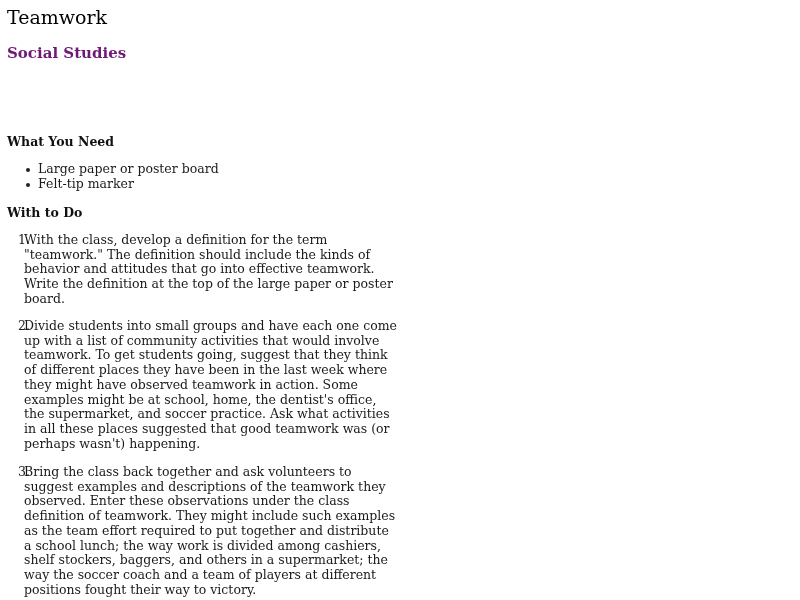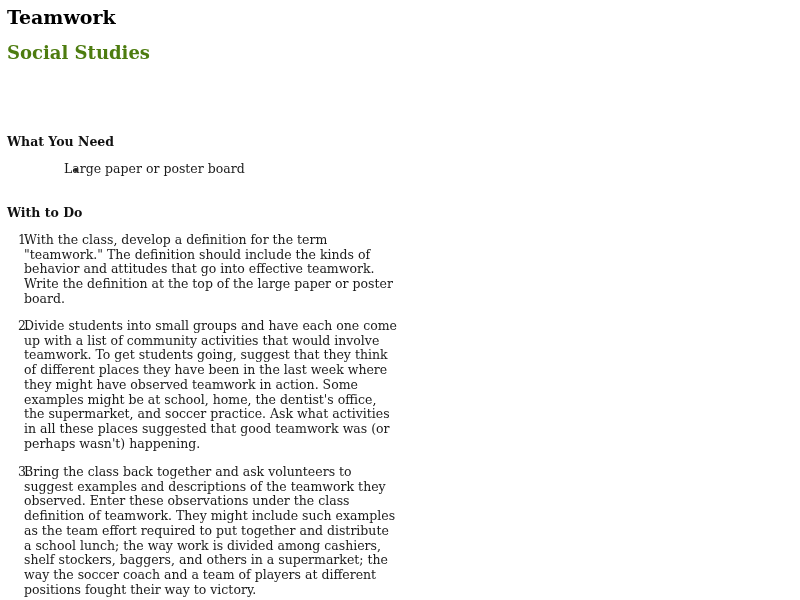--- a/index.html
+++ b/index.html
@@ -5,47 +5,48 @@
     html, body { margin: 0; padding: 0; background: #ffffff; }
     body {
       width: 800px; height: 600px; overflow: hidden;
       font-family: "DejaVu Serif", serif;
       color: #1a1a1a;
       font-size: 12.5px;
       line-height: 14.7px;
     }
     .page { position: relative; width: 800px; height: 600px; }
     .abs { position: absolute; margin: 0; }
-    h1 { left: 7px; top: 6px; font-size: 19px; font-weight: bold; line-height: 22px; color: #000; }
-    h2 { left: 7px; top: 44px; font-size: 18px; font-weight: bold; line-height: 18px; color: #4d7c0f; }
+    h1 { left: 7px; top: 6px; font-size: 19px; font-weight: normal; line-height: 22px; color: #000; }
+    h2 { left: 7px; top: 44px; font-size: 15px; font-weight: bold; line-height: 18px; color: #701a75; }
     h3 { font-size: 12.5px; font-weight: bold; line-height: 15px; color: #111; }
     .para { left: 7px; top: 77px; white-space: pre-line; }
     .need-h { left: 7px; top: 134px; }
     .todo-h { left: 7px; top: 205px; }
     ul.needs { left: 0; top: 162px; padding: 0; list-style: none; }
-    ul.needs li { position: relative; padding-left: 16px; height: 14.7px; margin-left: 48px; }
+    ul.needs li { position: relative; padding-left: 38px; height: 14.7px; }
     ul.needs li::before {
       content: ""; position: absolute; left: 26px; top: 6px;
       width: 4px; height: 4px; border-radius: 50%; background: #222;
     }
     ol.steps { left: 0; top: 233px; padding: 0; list-style: none; width: 420px; }
     ol.steps li { position: absolute; left: 0; width: 420px; }
     ol.steps .num { position: absolute; left: 18px; top: 0; }
     ol.steps .txt { position: absolute; left: 24px; top: 0; white-space: pre-line; width: 380px; }
   </style>
 </head>
 <body>
 
 <div class="page">
   <h1 class="abs">Teamwork</h1>
   <h2 class="abs">Social Studies</h2>
 
   <h3 class="abs need-h">What You Need</h3>
   <ul class="abs needs">
     <li>Large paper or poster board</li>
+    <li>Felt-tip marker</li>
   </ul>
 
   <h3 class="abs todo-h">With to Do</h3>
   <ol class="abs steps">
     <li style="top:0px;">
       <span class="num">1.</span>
       <span class="txt">With the class, develop a definition for the term
 "teamwork." The definition should include the kinds of
 behavior and attitudes that go into effective teamwork.
 Write the definition at the top of the large paper or poster

